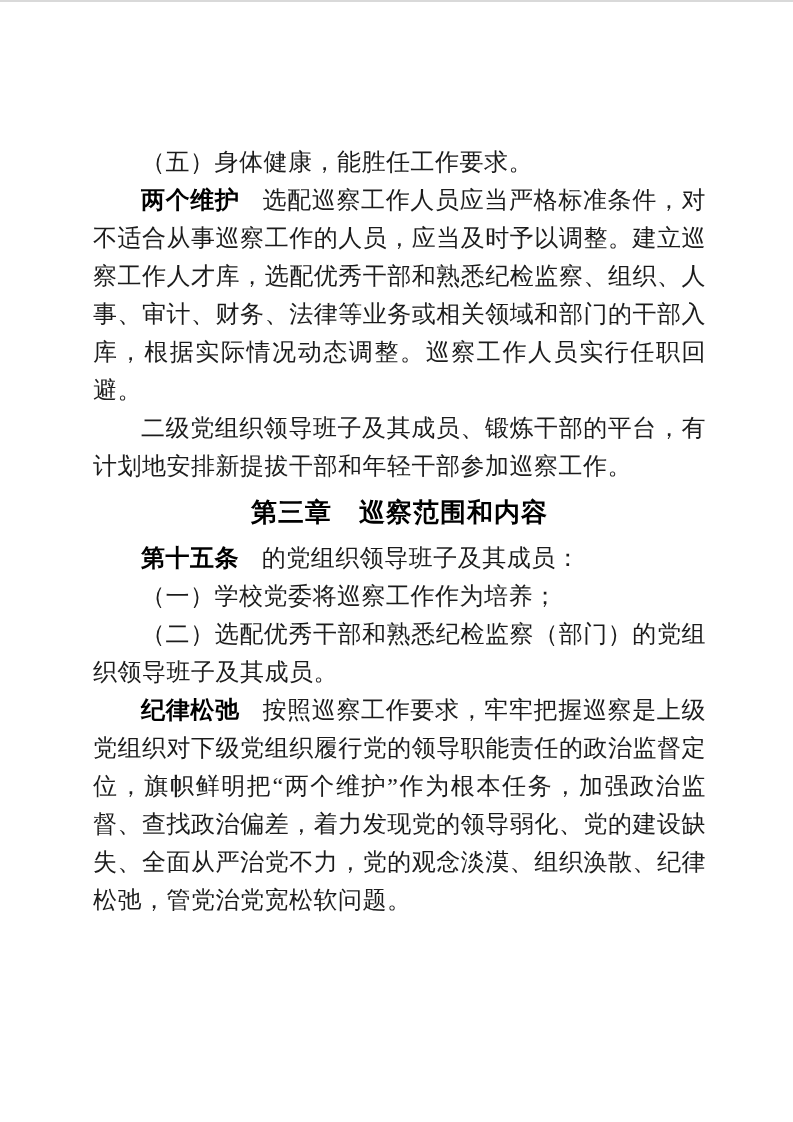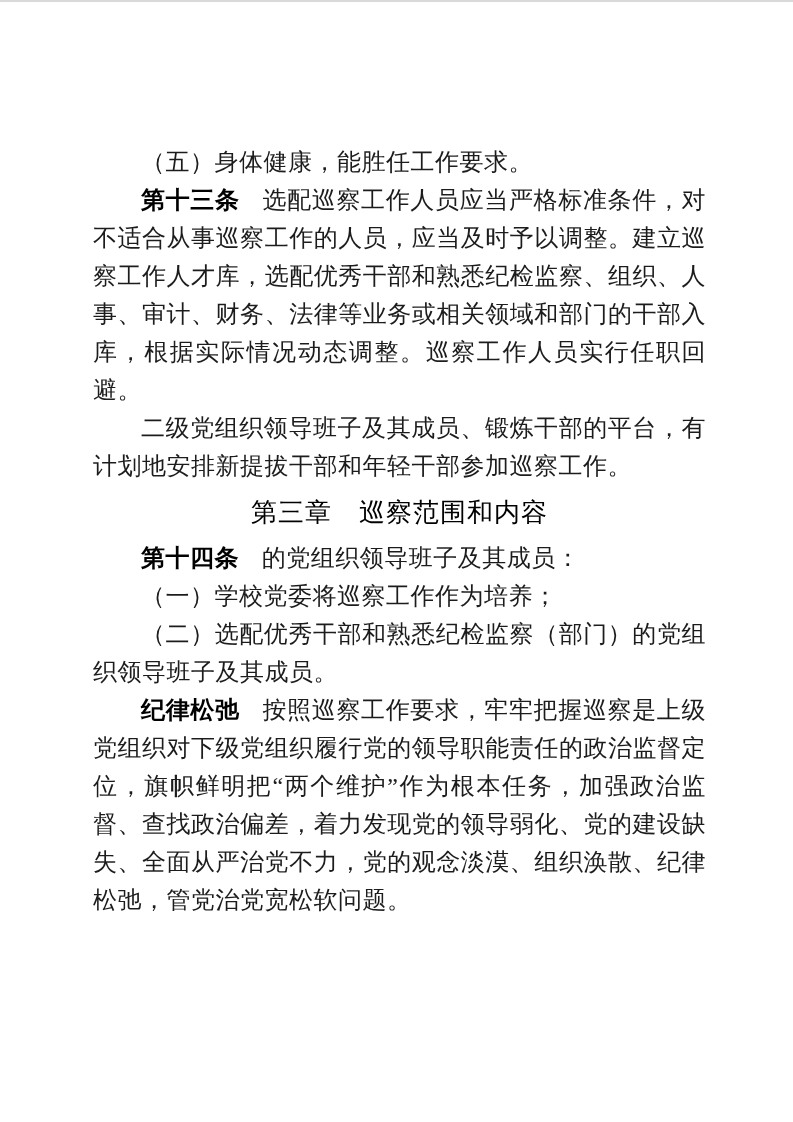--- a/index.html
+++ b/index.html
@@ -29,21 +29,21 @@
   .lead {
     font-family:"Liberation Sans","DejaVu Sans",sans-serif;
     font-weight:700;
     color:#000;
     margin-right:0.95em;
   }
   .lead:empty { margin-right:0; }
   h2.chapter {
     margin:8px 0;
     font-family:"Liberation Sans","DejaVu Sans",sans-serif;
-    font-weight:400;
+    font-weight:700;
     font-size:26px;
     line-height:38px;
     color:#000;
     text-align:center;
     text-indent:0;
     letter-spacing:1px;
   }
   .footer {
     position:absolute;
     left:104px; top:1000px;
@@ -57,27 +57,27 @@
 </head>
 <body>
 
 <div class="page">
   <div class="top-edge"></div>
 
   <div class="content">
 
     <p class="para"><span>（五）身体健康，能胜任工作要求。</span></p>
 
-    <p class="para"><span class="lead">第十三条</span><span>选配巡察工作人员应当严格标准条件，对不适合从事巡察工作的人员，应当及时予以调整。建立巡察工作人才库，选配优秀干部和熟悉纪检监察、组织、人事、审计、财务、法律等业务或相关领域和部门的干部入库，根据实际情况动态调整。巡察工作人员实行任职回避。</span></p>
+    <p class="para"><span class="lead">两个维护</span><span>选配巡察工作人员应当严格标准条件，对不适合从事巡察工作的人员，应当及时予以调整。建立巡察工作人才库，选配优秀干部和熟悉纪检监察、组织、人事、审计、财务、法律等业务或相关领域和部门的干部入库，根据实际情况动态调整。巡察工作人员实行任职回避。</span></p>
 
     <p class="para"><span>二级党组织领导班子及其成员、锻炼干部的平台，有计划地安排新提拔干部和年轻干部参加巡察工作。</span></p>
 
     <h2 class="chapter">第三章　巡察范围和内容</h2>
 
-    <p class="para"><span class="lead">第十四条</span><span>的党组织领导班子及其成员：</span></p>
+    <p class="para"><span class="lead">第十五条</span><span>的党组织领导班子及其成员：</span></p>
 
     <p class="para"><span>（一）学校党委将巡察工作作为培养；</span></p>
 
     <p class="para"><span>（二）选配优秀干部和熟悉纪检监察（部门）的党组织领导班子及其成员。</span></p>
 
     <p class="para"><span class="lead">纪律松弛</span><span>按照巡察工作要求，牢牢把握巡察是上级党组织对下级党组织履行党的领导职能责任的政治监督定位，旗帜鲜明把“两个维护”作为根本任务，加强政治监督、查找政治偏差，着力发现党的领导弱化、党的建设缺失、全面从严治党不力，党的观念淡漠、组织涣散、纪律松弛，管党治党宽松软问题。</span></p>
 
 
   </div>
 

